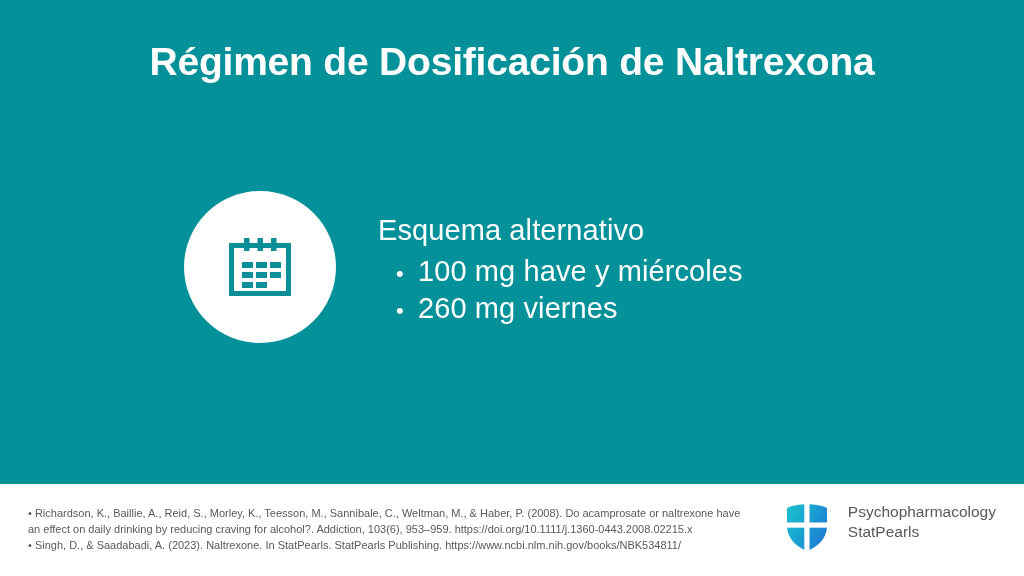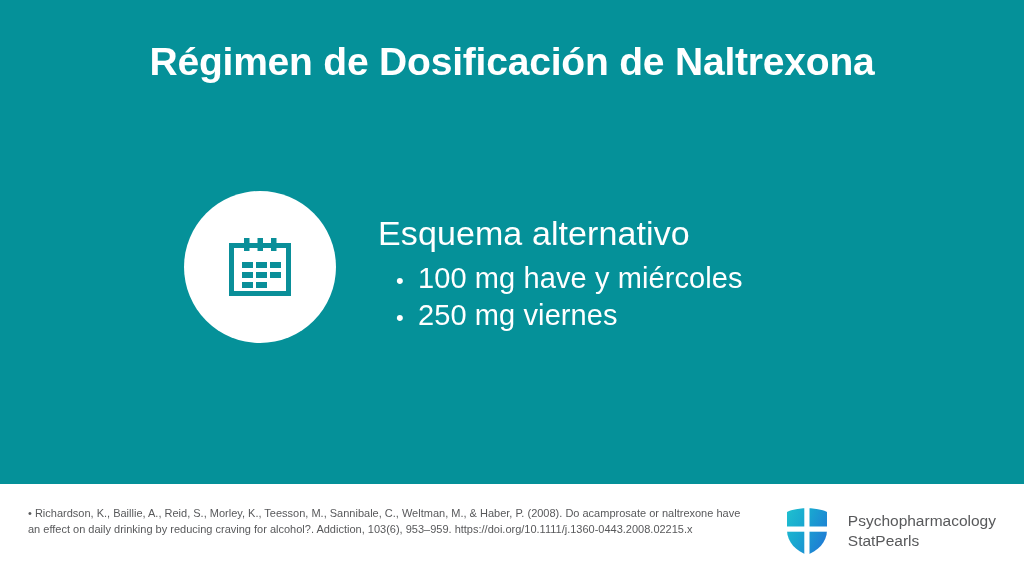--- a/index.html
+++ b/index.html
@@ -71,21 +71,21 @@
   
   .content-block {
     position: absolute;
     left: 378px;
     top: 212px;
     width: 600px;
     color: #ffffff;
   }
 
   .content-heading {
-    font-size: 34px;
+    font-size: 29px;
     font-weight: normal;
     line-height: 1.28;
     letter-spacing: 0.1px;
   }
 
   .bullet-list {
     list-style: none;
     margin-top: 4px;
   }
 
@@ -132,21 +132,21 @@
     white-space: normal;
   }
 
   
   .logo {
     position: absolute;
     right: 28px;
     top: 18px;
     height: 58px;
     display: flex;
-    align-items: center;
+    align-items: flex-start;
     gap: 19px;
   }
 
   .logo-mark {
     width: 44px;
     height: 50px;
     display: block;
   }
 
   .logo-text {
@@ -190,31 +190,32 @@
     <div class="content-block">
       <div class="content-heading">Esquema alternativo</div>
 
       <ul class="bullet-list">
         <li class="bullet-item">
           <span class="bullet-dot">•</span>
           <span class="bullet-text">100 mg have y miércoles</span>
         </li>
         <li class="bullet-item">
           <span class="bullet-dot">•</span>
-          <span class="bullet-text">250 mg viernes</span>
+          <span class="bullet-text">260 mg viernes</span>
         </li>
       </ul>
     </div>
 
   </div>
 
   <div class="footer">
 
     <div class="citations">
       <div class="citation-line">• Richardson, K., Baillie, A., Reid, S., Morley, K., Teesson, M., Sannibale, C., Weltman, M., &amp; Haber, P. (2008). Do acamprosate or naltrexone have an effect on daily drinking by reducing craving for alcohol?. Addiction, 103(6), 953–959. https://doi.org/10.1111/j.1360-0443.2008.02215.x</div>
+      <div class="citation-line">• Singh, D., &amp; Saadabadi, A. (2023). Naltrexone. In StatPearls. StatPearls Publishing. https://www.ncbi.nlm.nih.gov/books/NBK534811/</div>
     </div>
 
     <div class="logo">
       <svg class="logo-mark" viewBox="0 0 44 50" xmlns="http://www.w3.org/2000/svg">
         <defs>
           <linearGradient id="shieldGrad" x1="0" y1="0" x2="1" y2="0.55">
             <stop offset="0%" stop-color="#1fc0cf"></stop>
             <stop offset="45%" stop-color="#19a8d0"></stop>
             <stop offset="100%" stop-color="#1f7fd4"></stop>
           </linearGradient>

